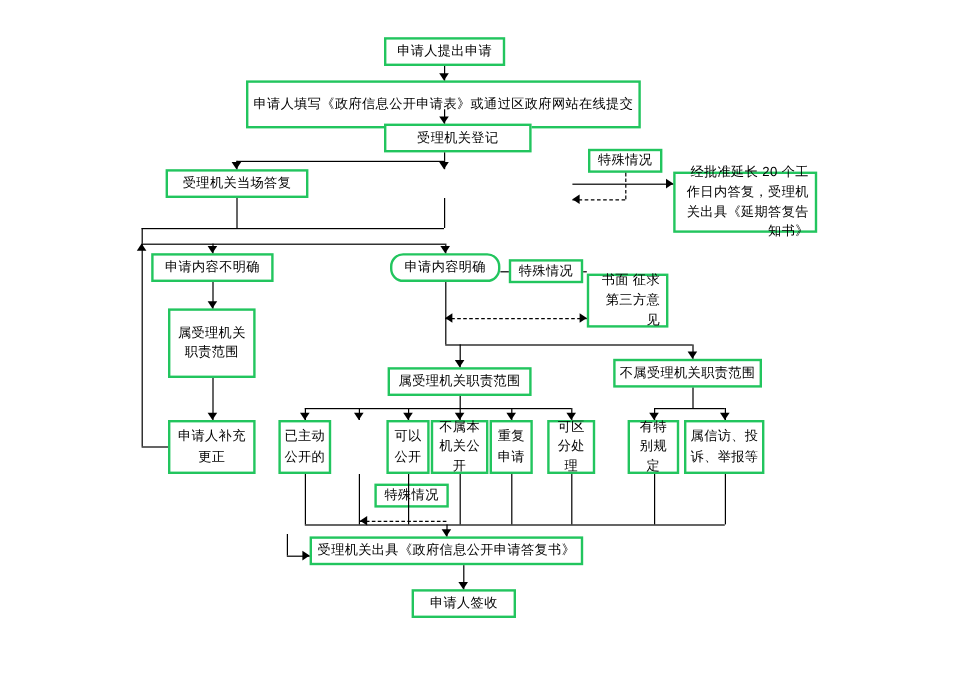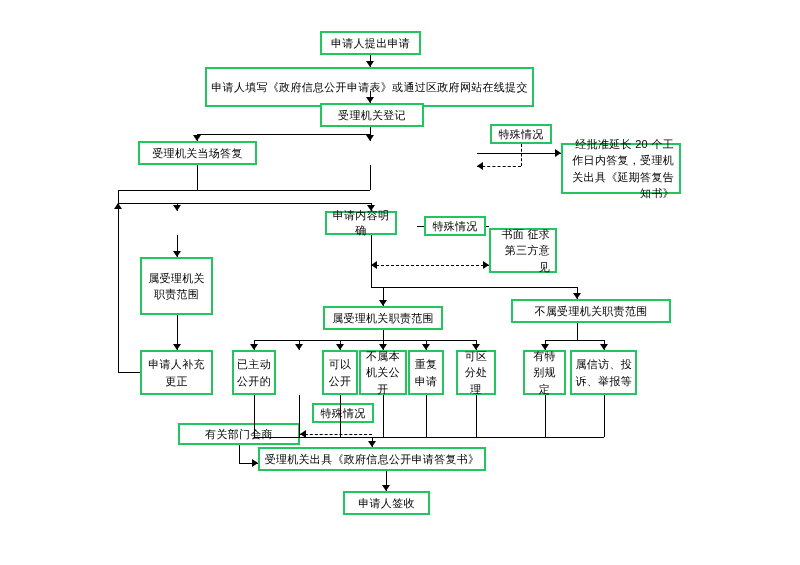--- a/index.html
+++ b/index.html
@@ -86,56 +86,56 @@
 </style>
 </head>
 <body>
 
 <div id="canvas">
 
   <div class="node" style="left:320px; top:31px; width:101px; height:24px;">申请人提出申请</div>
 
   <div class="node" style="left:205px; top:67px; width:329px; height:40px;">申请人填写《政府信息公开申请表》或通过区政府网站在线提交</div>
 
-  <div class="node" style="left:320px; top:103px; width:104px; height:24px;">受理机关登记</div>
+  <div class="node" style="left:320px; top:103px; width:123px; height:24px;">受理机关登记</div>
 
   <div class="node" style="left:138px; top:141px; width:119px; height:24px;">受理机关当场答复</div>
 
 
   <div class="node" style="left:490px; top:124px; width:62px; height:20px;">特殊情况</div>
 
   <div class="node tall left" style="left:561px; top:143px; width:120px; height:51px; padding:3px 5px;">经批准延长 20 个工作日内答复，受理机关出具《延期答复告知书》</div>
 
-
-  <div class="node" style="left:325px; top:211px; width:72px; height:24px;">申请内容明确</div>
+  <div class="node" style="left:126px; top:211px; width:102px; height:24px;">申请内容不明确</div>
+
+  <div class="node" style="left:325px; top:211px; width:92px; height:24px;border-radius:11px;">申请内容明确</div>
 
   <div class="node" style="left:424px; top:216px; width:62px; height:20px;">特殊情况</div>
 
   <div class="node tall left" style="left:489px; top:228px; width:68px; height:45px; padding:3px 5px;">书面 征求 第三方意见</div>
 
   <div class="node tall" style="left:140px; top:257px; width:73px; height:58px; padding:3px 5px;">属受理机关职责范围</div>
 
   <div class="node tall" style="left:140px; top:350px; width:73px; height:45px; padding:3px 5px;">申请人补充更正</div>
 
   <div class="node" style="left:323px; top:306px; width:120px; height:24px;">属受理机关职责范围</div>
 
-  <div class="node" style="left:511px; top:299px; width:160px; height:24px;">不属受理机关职责范围</div>
+  <div class="node" style="left:511px; top:299px; width:124px; height:24px;">不属受理机关职责范围</div>
 
   <div class="node tall" style="left:232px; top:350px; width:44px; height:45px; padding:2px 3px;">已主动公开的</div>
   <div class="node tall" style="left:322px; top:350px; width:36px; height:45px; padding:2px 3px;">可以公开</div>
   <div class="node tall" style="left:359px; top:350px; width:48px; height:45px; padding:2px 3px;">不属本机关公开</div>
   <div class="node tall" style="left:408px; top:350px; width:36px; height:45px; padding:2px 3px;">重复申请</div>
   <div class="node tall" style="left:456px; top:350px; width:40px; height:45px; padding:2px 3px;">可区分处理</div>
 
   <div class="node tall" style="left:523px; top:350px; width:43px; height:45px; padding:2px 3px;">有特别规定</div>
   <div class="node tall" style="left:570px; top:350px; width:67px; height:45px; padding:2px 3px;text-align:right;">属信访、投诉、举报等</div>
 
   <div class="node" style="left:312px; top:403px; width:62px; height:20px;">特殊情况</div>
 
-  <div class="node" style="left:178px; top:423px; width:122px; height:22px;">有关部门会商</div>
 
   <div class="node" style="left:258px; top:447px; width:228px; height:24px;">受理机关出具《政府信息公开申请答复书》</div>
 
   <div class="node" style="left:343px; top:491px; width:87px; height:24px;">申请人签收</div>
 
   <div class="ln lnv" style="left:370px; top:55px; height:12px;"></div>
   <div class="arrow-d" style="left:366px; top:61px;"></div>
 
   <div class="ln lnv" style="left:370px; top:91px; height:12px;"></div>
   <div class="arrow-d" style="left:366px; top:97px;"></div>

